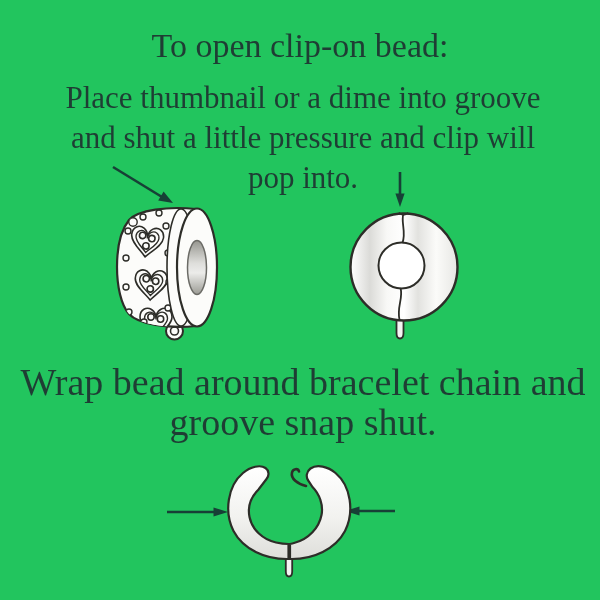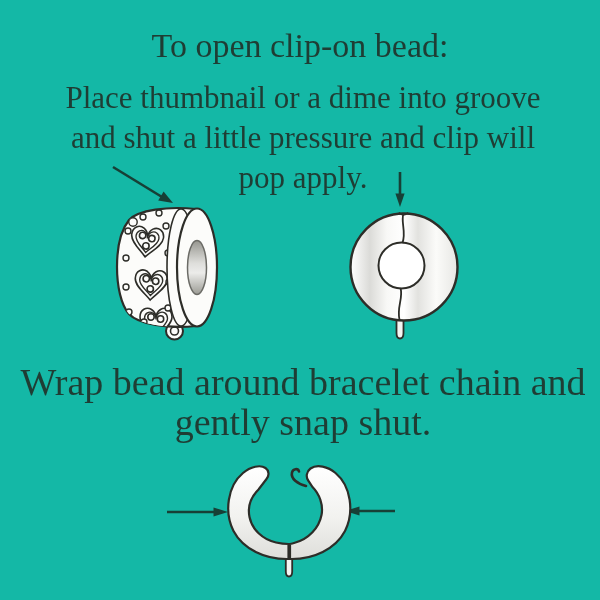--- a/index.html
+++ b/index.html
@@ -1,17 +1,17 @@
 <!DOCTYPE html>
 <html><head>
 <meta charset="utf-8">
 <style>
   html,body{margin:0;padding:0;background:#ffffff;}
   .canvas{
-    position:relative;width:600px;height:600px;background:#14b8a6;
+    position:relative;width:600px;height:600px;background:#22c55e;
     font-family:"Liberation Serif","DejaVu Serif",serif;
     color:#1f3d34;overflow:hidden;
   }
   .art{position:absolute;left:0;top:0;width:600px;height:600px;}
   .txt{position:absolute;left:0;width:600px;text-align:center;}
   .title{top:26px;font-size:34px;line-height:40px;}
   .step1{top:78px;font-size:31px;line-height:40px;}
   .step2{top:362px;font-size:38px;line-height:40px;}
   .line{white-space:nowrap;padding-left:6px;}
 </style>
@@ -164,21 +164,21 @@
 
       <path d="M 306 486 C 297.5 484 290.5 478.5 292 472.5 C 293 468.5 298 468 299 471.5" fill="none" stroke-width="2.6" stroke-linecap="round"></path>
     </g>
   </svg>
 
   <div class="txt title">To open clip-on bead:</div>
 
   <div class="txt step1">
     <div class="line">Place thumbnail or a dime into groove</div>
     <div class="line">and shut a little pressure and clip will</div>
-    <div class="line">pop apply.</div>
+    <div class="line">pop into.</div>
   </div>
 
   <div class="txt step2">
     <div class="line">Wrap bead around bracelet chain and</div>
-    <div class="line">gently snap shut.</div>
+    <div class="line">groove snap shut.</div>
   </div>
 
 </div>
 
 </body></html>

